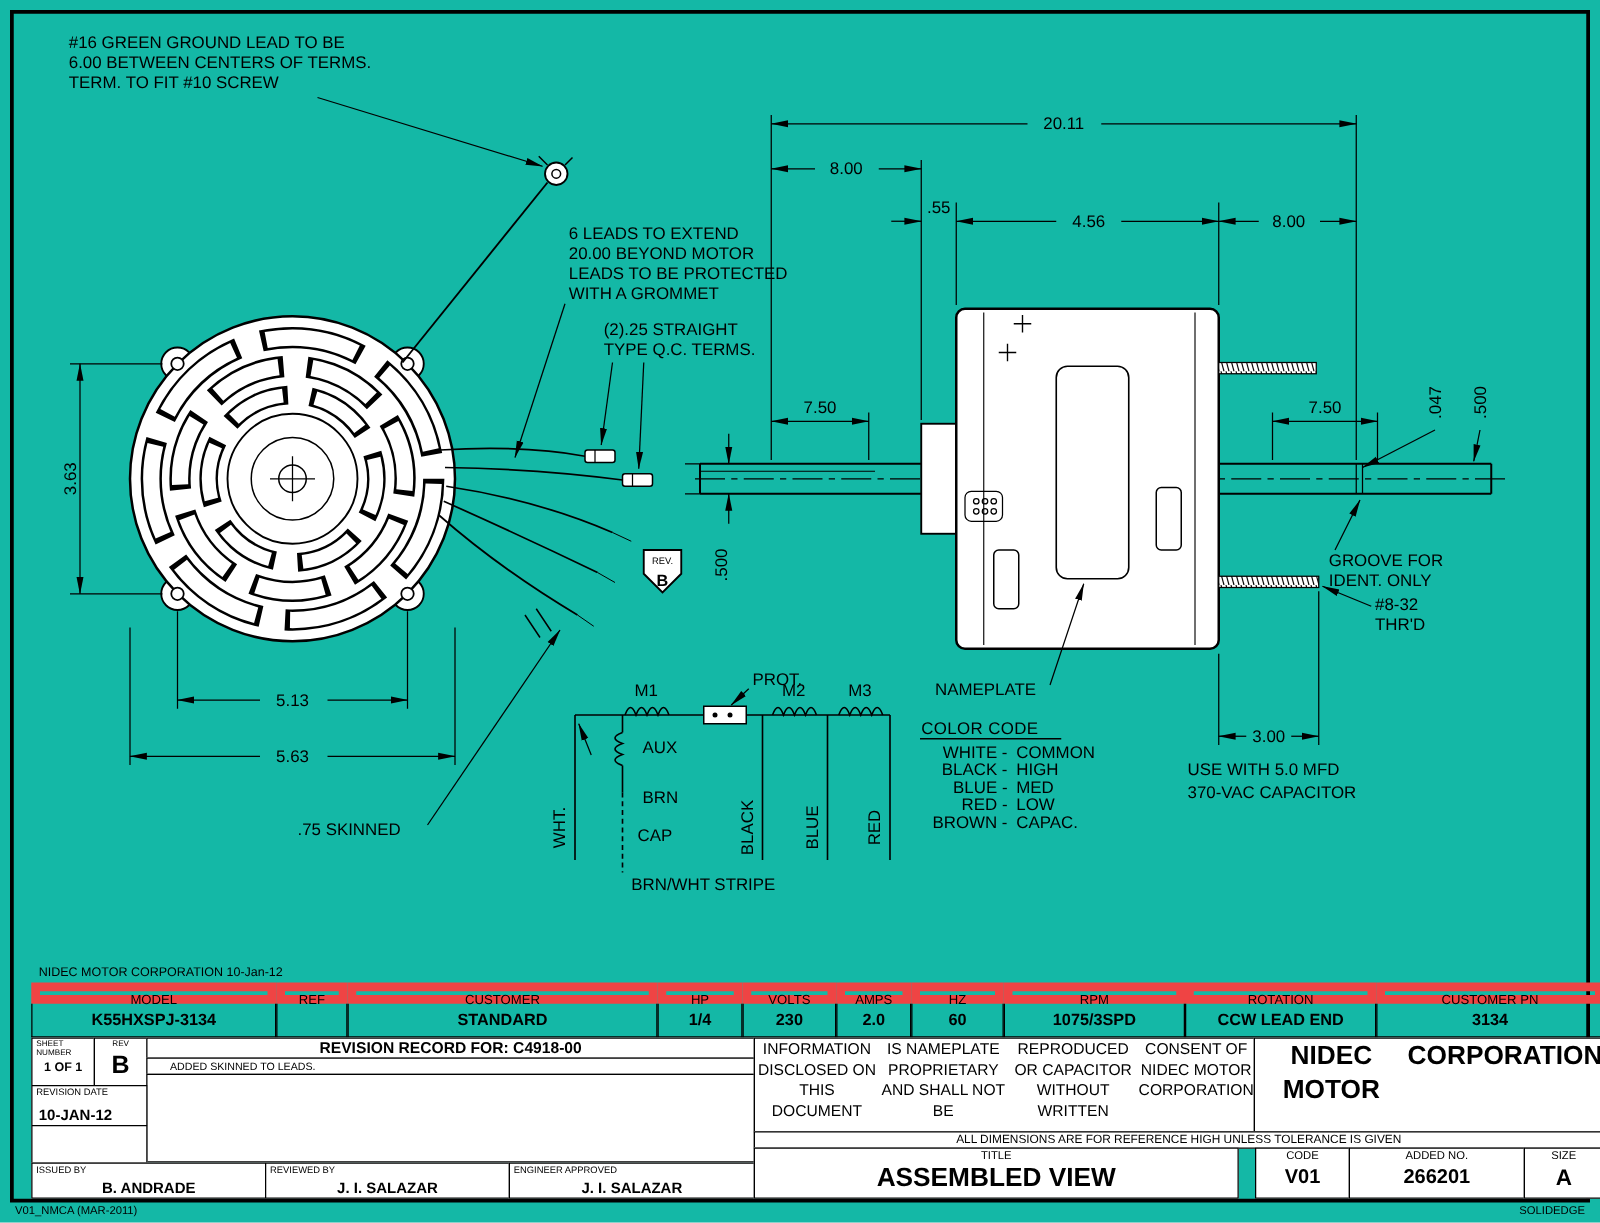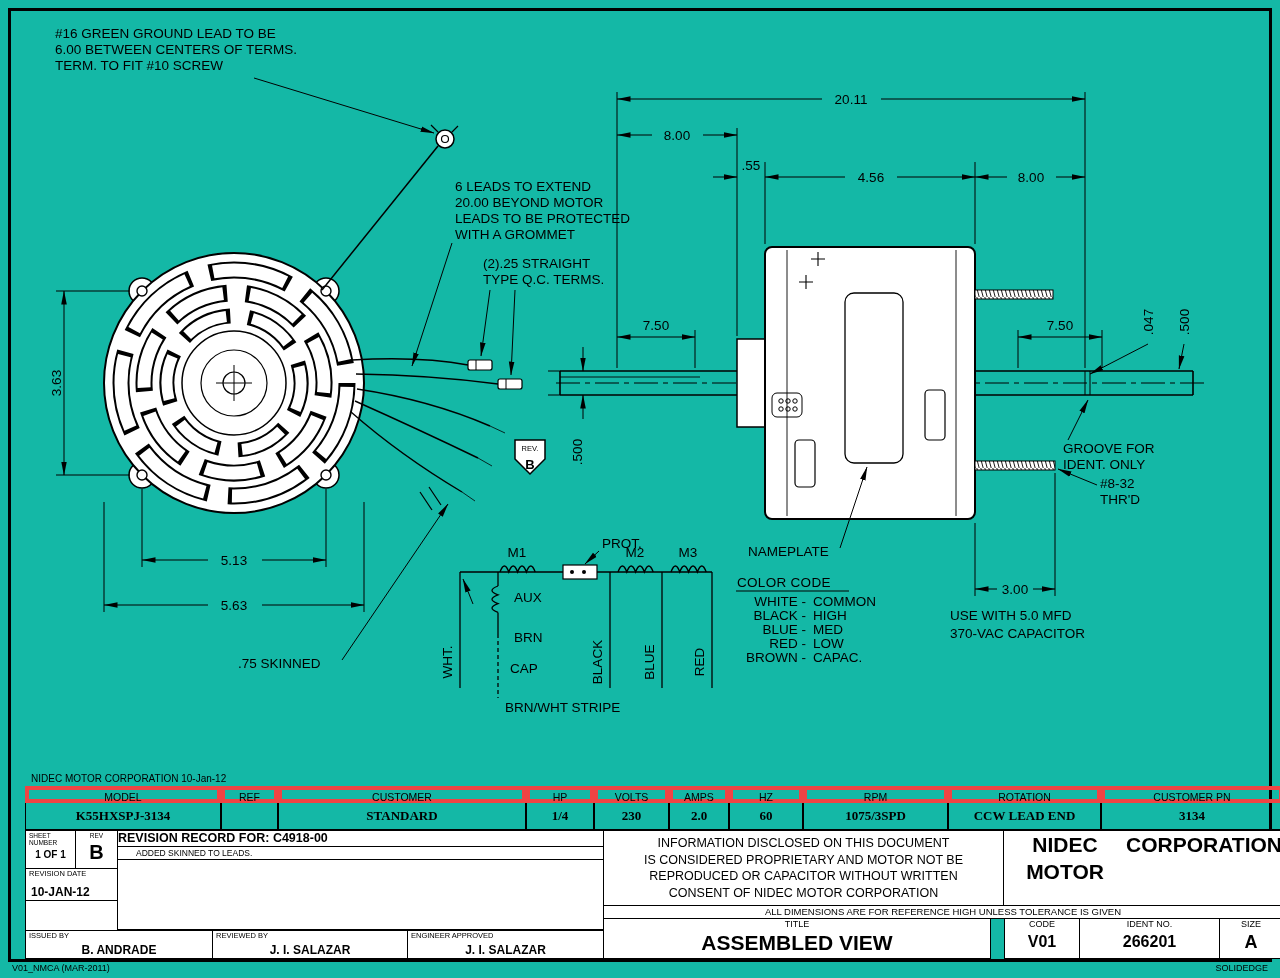--- a/index.html
+++ b/index.html
@@ -11,22 +11,22 @@
   .tmm{font-size:13.5px;text-anchor:middle;dominant-baseline:central}
   .te{font-size:13.5px;text-anchor:end}
   .ts{font-size:7.5px;text-anchor:middle}
   .tbb{font-size:13px;font-weight:bold;text-anchor:middle}
   .tcc{font-size:13.5px;letter-spacing:.3px}
 
   .tb{position:absolute;left:25px;top:772px;width:1258px;height:187px;}
   .tb-com{height:14px;font-size:10px;line-height:13px;padding-left:6px;}
   .spec{display:flex;width:1258px;}
   .spec .col{box-sizing:border-box;}
-  .spec .h{box-sizing:border-box;border:4px solid #ef4444;height:17px;line-height:15px;font-size:10.5px;text-align:center;}
-  .spec .v{box-sizing:border-box;border:1px solid #000;border-top:none;height:27px;line-height:25px;font-size:13px;font-weight:bold;text-align:center;font-family:Liberation Serif, serif;}
+  .spec .h{box-sizing:border-box;border:7px solid #ef4444;height:17px;line-height:15px;font-size:10.5px;text-align:center;}
+  .spec .v{box-sizing:border-box;border:1px solid #000;border-top:none;height:27px;line-height:25px;font-size:13px;font-weight:bold;text-align:center;}
   .lb{position:absolute;left:0;top:58px;width:1258px;height:129px;}
   .cell{position:absolute;box-sizing:border-box;border:1px solid #000;background:#fff;overflow:hidden;}
   .lab{font-size:7.5px;line-height:1.15;padding:1px 0 0 3px;}
   .labc{font-size:9px;text-align:center;line-height:11px;}
   .big{font-weight:bold;text-align:center;}
   .prop-line{font-size:12.5px;line-height:16.5px;text-align:center;}
   .sigval{font-size:12px;font-weight:bold;text-align:center;margin-top:2px;}
   .footer{position:absolute;top:963px;font-size:9px;}
 </style>
 </head>
@@ -306,21 +306,21 @@
   <div class="lb">
     <div class="cell" style="left:0;top:0;width:51px;height:39px">
       <div class="lab" style="font-size:6.5px">SHEET</div>
       <div class="lab" style="font-size:6.5px;padding-top:0">NUMBER</div>
       <div class="big" style="font-size:10px;margin-top:2px">1 OF 1</div>
     </div>
     <div class="cell" style="left:50px;top:0;width:43px;height:39px">
       <div class="labc" style="font-size:6.5px;line-height:8px;padding-top:1px">REV</div>
       <div class="big" style="font-size:20px;line-height:24px">B</div>
     </div>
-    <div class="cell" style="left:92px;top:0;width:487px;height:17px;text-align:left;font-size:12.5px;font-weight:bold;line-height:15px">
+    <div class="cell" style="left:92px;top:0;width:487px;height:17px;text-align:center;font-size:12.5px;font-weight:bold;line-height:15px">
       <span>REVISION RECORD FOR:</span>&nbsp;<span>C4918-00</span>
     </div>
     <div class="cell" style="left:92px;top:16px;width:487px;height:14px;font-size:8.5px;line-height:12px;padding-left:18px">ADDED SKINNED TO LEADS.</div>
     <div class="cell" style="left:92px;top:29px;width:487px;height:71px"></div>
     <div class="cell" style="left:0;top:38px;width:93px;height:33px">
       <div class="lab">REVISION DATE</div>
       <div style="font-size:12px;font-weight:bold;padding:6px 0 0 5px">10-JAN-12</div>
     </div>
     <div class="cell" style="left:0;top:70px;width:93px;height:31px"></div>
     <div class="cell" style="left:0;top:100px;width:188px;height:29px">
@@ -328,41 +328,41 @@
       <div class="sigval">B. ANDRADE</div>
     </div>
     <div class="cell" style="left:187px;top:100px;width:196px;height:29px">
       <div class="lab">REVIEWED BY</div>
       <div class="sigval">J. I. SALAZAR</div>
     </div>
     <div class="cell" style="left:382px;top:100px;width:197px;height:29px">
       <div class="lab">ENGINEER APPROVED</div>
       <div class="sigval">J. I. SALAZAR</div>
     </div>
-    <div class="cell" style="left:578px;top:0;width:401px;height:76px;display:flex;flex-direction:column;justify-content:center">
+    <div class="cell" style="left:578px;top:0;width:401px;height:76px;display:flex;flex-direction:row;justify-content:center">
       <div class="prop-line">INFORMATION DISCLOSED ON THIS DOCUMENT</div>
-      <div class="prop-line">IS CONSIDERED PROPRIETARY AND MOTOR NOT BE</div>
+      <div class="prop-line">IS NAMEPLATE PROPRIETARY AND SHALL NOT BE</div>
       <div class="prop-line">REPRODUCED OR CAPACITOR WITHOUT WRITTEN</div>
       <div class="prop-line">CONSENT OF NIDEC MOTOR CORPORATION</div>
     </div>
     <div class="cell" style="left:978px;top:0;width:280px;height:76px;display:flex;flex-direction:row;justify-content:center">
       <div class="big" style="font-size:21px;line-height:27px">NIDEC MOTOR</div>
       <div class="big" style="font-size:21px;line-height:27px">CORPORATION</div>
     </div>
     <div class="cell" style="left:578px;top:75px;width:680px;height:14px;font-size:9.5px;text-align:center;line-height:12px">ALL DIMENSIONS ARE FOR REFERENCE HIGH UNLESS TOLERANCE IS GIVEN</div>
     <div class="cell" style="left:578px;top:88px;width:388px;height:41px">
       <div class="labc">TITLE</div>
       <div class="big" style="font-size:21px;line-height:26px">ASSEMBLED VIEW</div>
     </div>
     <div class="cell" style="left:979px;top:88px;width:76px;height:41px">
       <div class="labc">CODE</div>
       <div class="big" style="font-size:16px;line-height:24px">V01</div>
     </div>
     <div class="cell" style="left:1054px;top:88px;width:141px;height:41px">
-      <div class="labc">IDENT NO.</div>
+      <div class="labc">ADDED NO.</div>
       <div class="big" style="font-size:16px;line-height:24px">266201</div>
     </div>
     <div class="cell" style="left:1194px;top:88px;width:64px;height:41px">
       <div class="labc">SIZE</div>
       <div class="big" style="font-size:18px;line-height:24px">A</div>
     </div>
   </div>
 </div>
 
 <div class="footer" style="left:12px">V01_NMCA (MAR-2011)</div>

